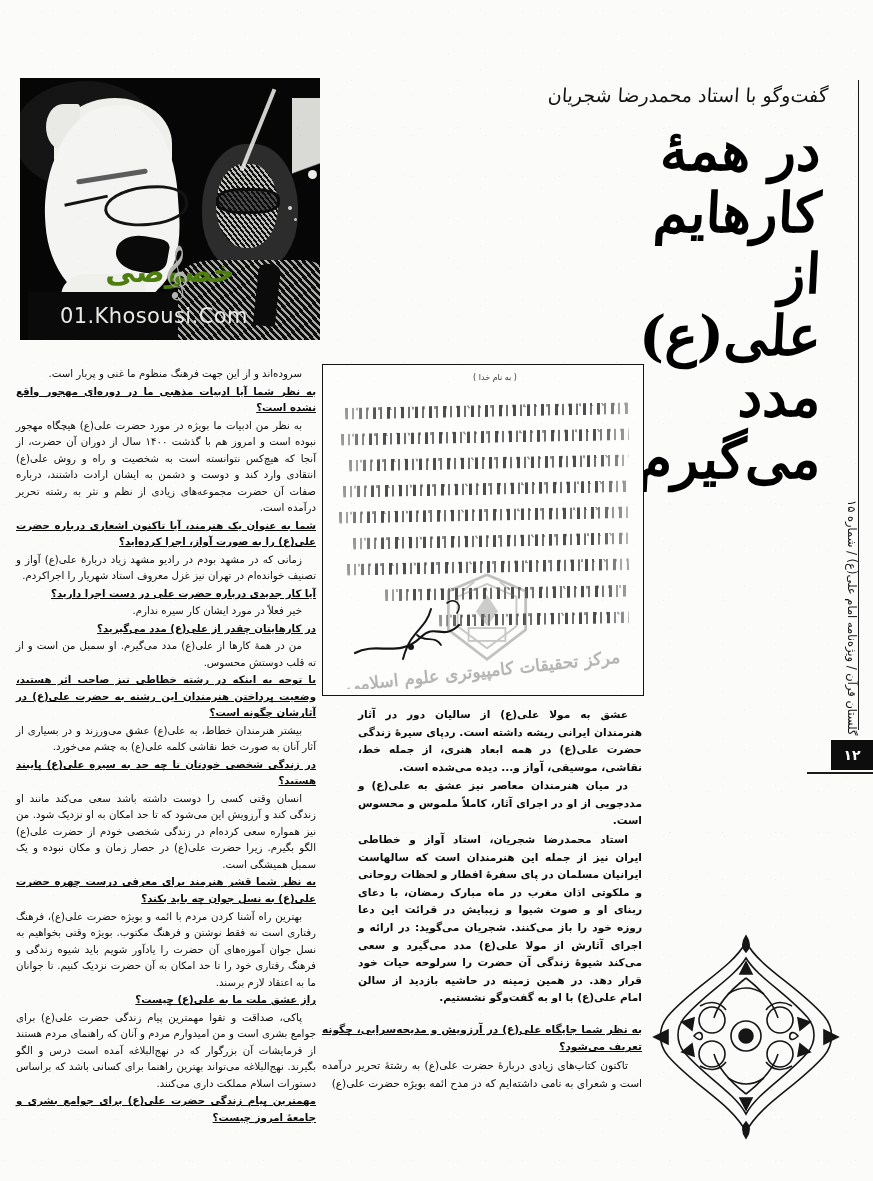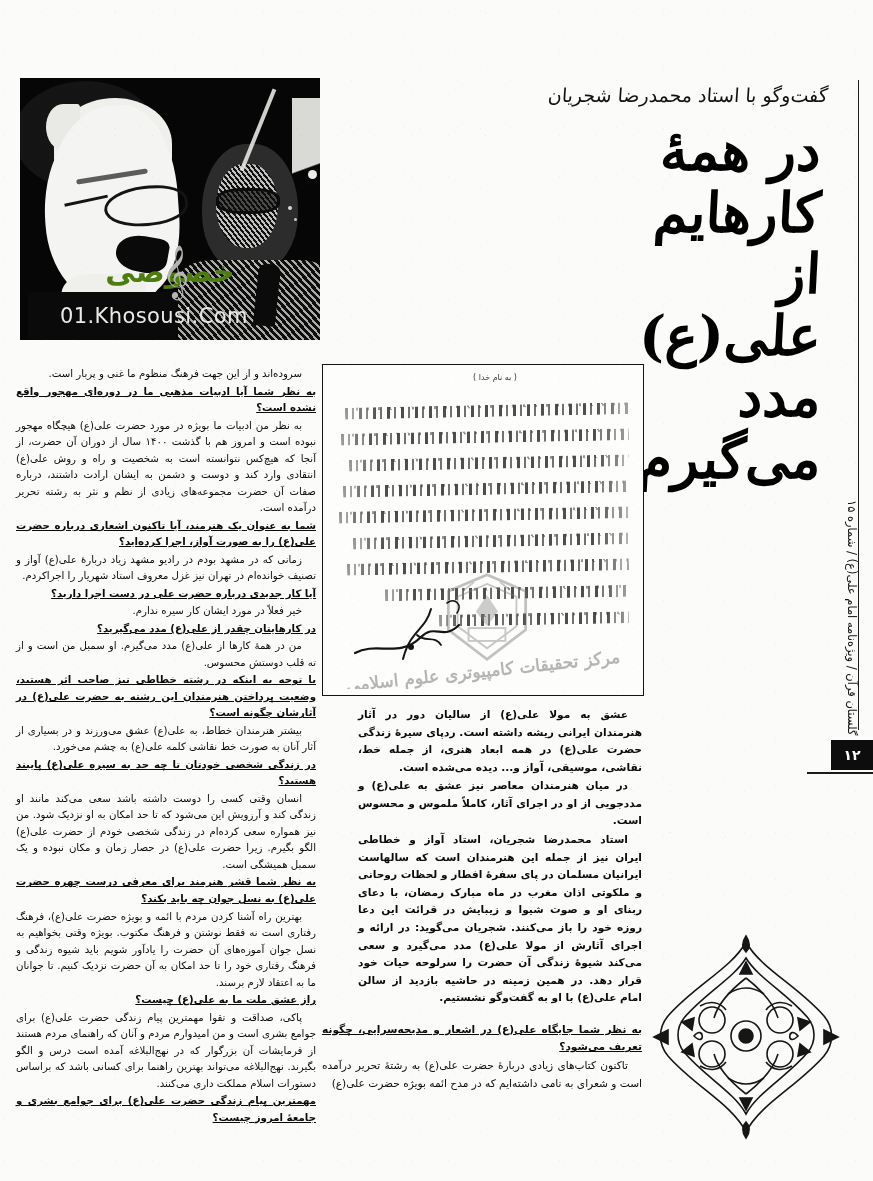--- a/index.html
+++ b/index.html
@@ -366,21 +366,21 @@
     <p class="p a">بهترین راه آشنا کردن مردم با ائمه و بویژه حضرت علی(ع)، فرهنگ رفتاری است نه فقط نوشتن و فرهنگ مکتوب. بویژه وقتی بخواهیم به نسل جوان آموزه‌های آن حضرت را یادآور شویم باید شیوه زندگی و فرهنگ رفتاری خود را تا حد امکان به آن حضرت نزدیک کنیم. تا جوانان ما به اعتقاد لازم برسند.</p>
     <p class="p q">راز عشق ملت ما به علی(ع) چیست؟</p>
     <p class="p a">پاکی، صداقت و تقوا مهمترین پیام زندگی حضرت علی(ع) برای جوامع بشری است و من امیدوارم مردم و آنان که راهنمای مردم هستند از فرمایشات آن بزرگوار که در نهج‌البلاغه آمده است درس و الگو بگیرند. نهج‌البلاغه می‌تواند بهترین راهنما برای کسانی باشد که براساس دستورات اسلام مملکت داری می‌کنند.</p>
     <p class="p q">مهمترین پیام زندگی حضرت علی(ع) برای جوامع بشری و جامعهٔ امروز چیست؟</p>
   </div>
 
   <div class="col col-right">
     <p class="p lead">عشق به مولا علی(ع) از سالیان دور در آثار هنرمندان ایرانی ریشه داشته است. ردپای سیرهٔ زندگی حضرت علی(ع) در همه ابعاد هنری، از جمله خط، نقاشی، موسیقی، آواز و... دیده می‌شده است.</p>
     <p class="p lead">در میان هنرمندان معاصر نیز عشق به علی(ع) و مددجویی از او در اجرای آثار، کاملاً ملموس و محسوس است.</p>
     <p class="p lead">استاد محمدرضا شجریان، استاد آواز و خطاطی ایران نیز از جمله این هنرمندان است که سالهاست ایرانیان مسلمان در پای سفرهٔ افطار و لحظات روحانی و ملکوتی اذان مغرب در ماه مبارک رمضان، با دعای ربنای او و صوت شیوا و زیبایش در قرائت این دعا روزه خود را باز می‌کنند. شجریان می‌گوید: در ارائه و اجرای آثارش از مولا علی(ع) مدد می‌گیرد و سعی می‌کند شیوهٔ زندگی آن حضرت را سرلوحه حیات خود قرار دهد. در همین زمینه در حاشیه بازدید از سالن امام علی(ع) با او به گفت‌وگو نشستیم.</p>
-    <p class="p q" style="margin-top:14px;">به نظر شما جایگاه علی(ع) در اشعار و مدیحه‌سرایی، چگونه تعریف می‌شود؟</p>
+    <p class="p q" style="margin-top:14px;">به نظر شما جایگاه علی(ع) در آرزویش و مدیحه‌سرایی، چگونه تعریف می‌شود؟</p>
     <p class="p a">تاکنون کتاب‌های زیادی دربارهٔ حضرت علی(ع) به رشتهٔ تحریر درآمده است و شعرای به نامی داشته‌ایم که در مدح ائمه بویژه حضرت علی(ع)</p>
   </div>
 
   <div class="ornament">
     <svg viewBox="0 0 196 206" aria-hidden="true">
       <g stroke="#161616" fill="none" stroke-width="1.6">
         <path d="M98 8 C 112 34, 150 52, 176 82 C 186 94, 186 110, 176 122
                  C 150 152, 112 170, 98 198 C 84 170, 46 152, 20 122
                  C 10 110, 10 94, 20 82 C 46 52, 84 34, 98 8 Z"></path>
         <path d="M98 24 C 110 44, 140 60, 160 84 C 168 94, 168 108, 160 118

